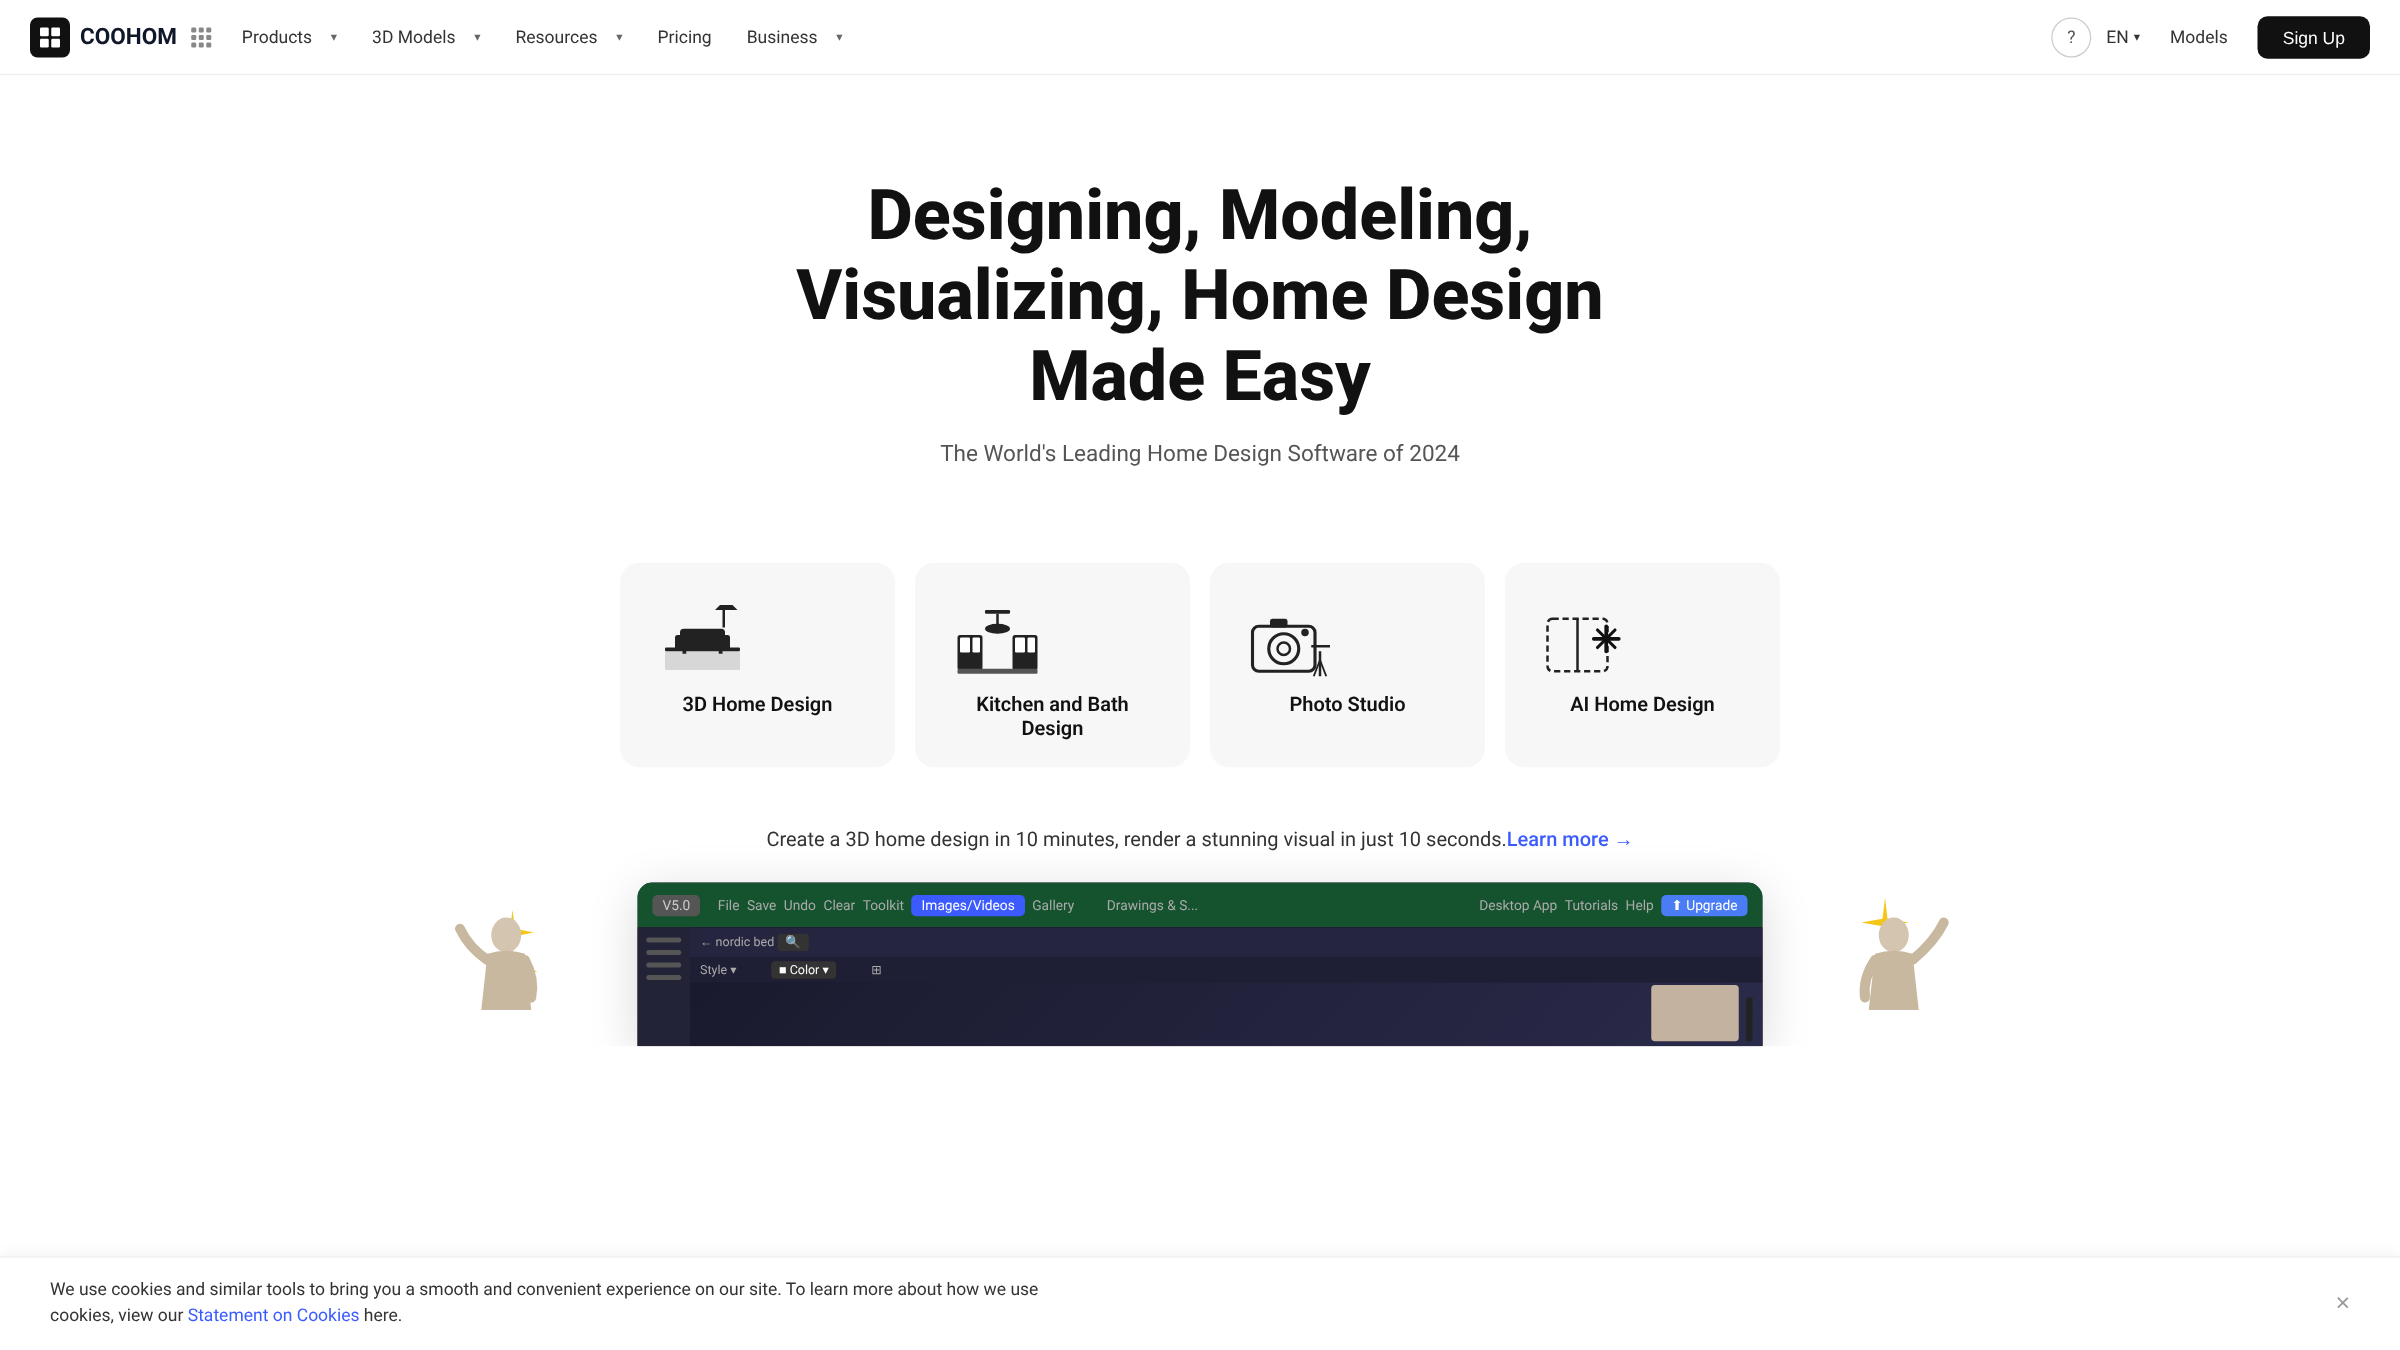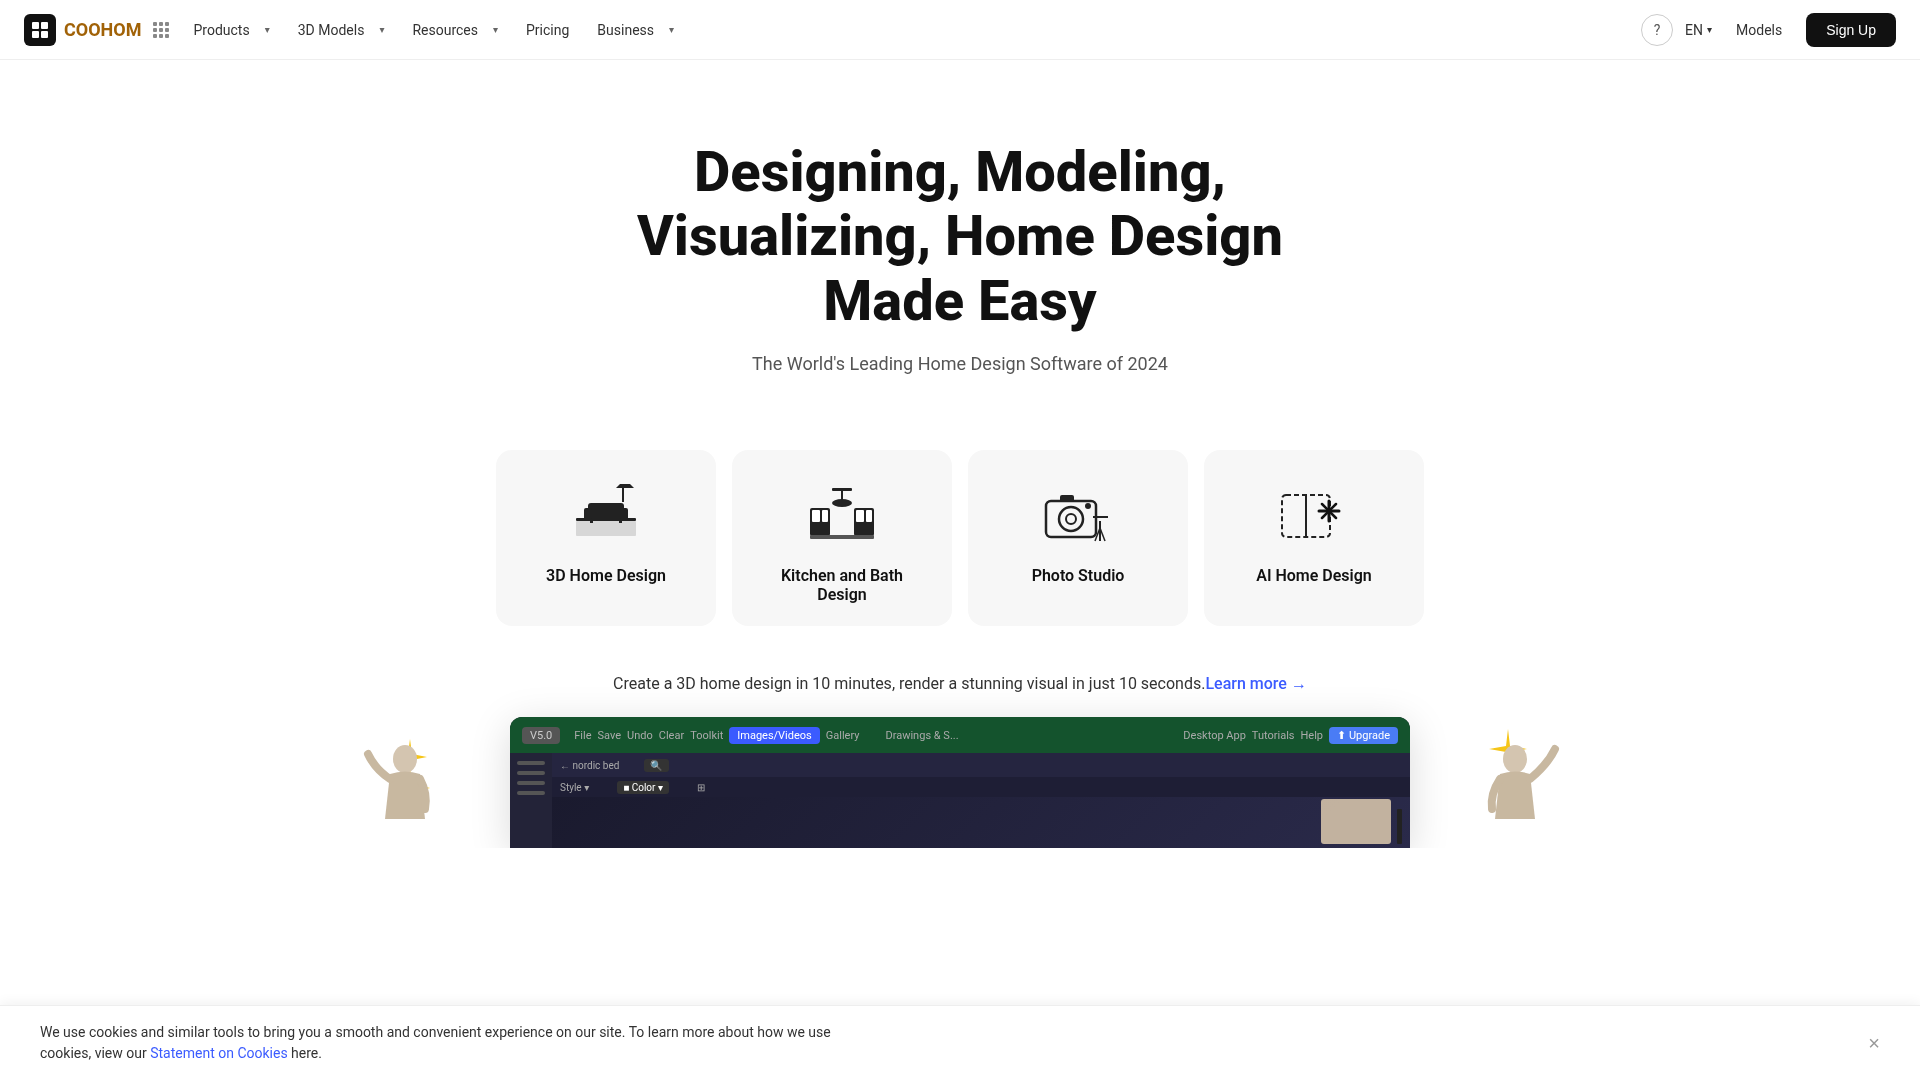--- a/index.html
+++ b/index.html
@@ -4,21 +4,21 @@
   <style>
     * { margin: 0; padding: 0; box-sizing: border-box; }
     body { font-family: -apple-system, BlinkMacSystemFont, 'Segoe UI', Roboto, sans-serif; background: #fff; overflow-x: hidden; }
 
     
     .navbar {
       display: flex; align-items: center; height: 60px;
       padding: 0 24px; border-bottom: 1px solid #eee;
       position: sticky; top: 0; background: #fff; z-index: 100;
     }
-    .navbar-logo { display: flex; align-items: center; gap: 8px; font-weight: 700; font-size: 18px; color: #a16207; text-decoration: none; text-align: right; }
+    .navbar-logo { display: flex; align-items: center; gap: 8px; font-weight: 700; font-size: 18px; color: #0f172a; text-decoration: none; text-align: right; }
     .logo-icon { width: 32px; height: 32px; background: #111; border-radius: 6px; display: flex; align-items: center; justify-content: center; }
     .logo-icon svg { width: 20px; height: 20px; fill: #fff; }
     .grid-icon { display: flex; flex-wrap: wrap; width: 16px; height: 16px; gap: 2px; margin: 0 12px; }
     .grid-icon span { width: 4px; height: 4px; background: #888; border-radius: 1px; }
     .nav-links { display: flex; align-items: center; gap: 4px; flex: 1; }
     .nav-item { display: flex; align-items: center; gap: 15px; padding: 8px 12px; font-size: 14px; color: #333; cursor: pointer; border-radius: 6px; white-space: nowrap; }
     .nav-item .chevron { font-size: 10px; color: #666; }
     .nav-right { display: flex; align-items: center; gap: 12px; }
     .help-btn { width: 32px; height: 32px; border-radius: 50%; border: 1.5px solid #ccc; display: flex; align-items: center; justify-content: center; font-size: 14px; color: #555; cursor: pointer; }
     .lang-btn { display: flex; align-items: center; gap: 4px; font-size: 14px; color: #333; cursor: pointer; }
@@ -28,21 +28,21 @@
     
     .hero { text-align: center; padding: 80px 24px 40px; }
     .hero-title { font-size: 56px; font-weight: 800; line-height: 1.15; color: #111; max-width: 800px; margin: 0 auto 20px; }
     .hero-subtitle { font-size: 18px; color: #555; margin-bottom: 36px; }
     .hero-buttons { display: flex; align-items: center; justify-content: center; gap: 24px; margin-bottom: 56px; }
     .btn-primary { background: #3b5bff; color: #fff; border: none; border-radius: 8px; padding: 14px 28px; font-size: 16px; font-weight: 600; cursor: pointer; }
     .btn-demo { color: #3b5bff; font-size: 16px; font-weight: 600; cursor: pointer; display: flex; align-items: center; gap: 6px; background: none; border: none; }
 
     
     .cards-section { display: flex; justify-content: center; gap: 16px; padding: 0 24px 48px; }
-    .card { background: #f7f7f7; border-radius: 16px; padding: 28px 24px 20px; width: 220px; display: flex; flex-direction: column; align-items: center; gap: 16px; cursor: pointer; border: 2px solid transparent; transition: border-color 0.2s; }
+    .card { background: #f7f7f7; border-radius: 16px; padding: 28px 24px 20px; width: 220px; display: flex; flex-direction: column; gap: 4px; cursor: pointer; border: 2px solid transparent; transition: border-color 0.2s; }
     .card-icon { width: 80px; height: 70px; display: flex; align-items: center; justify-content: center; }
     .card-label { font-size: 16px; font-weight: 600; color: #111; text-align: center; }
 
     
     .screenshot-section { text-align: center; padding: 0 0 0; position: relative; }
     .screenshot-text { font-size: 16px; color: #333; margin-bottom: 24px; }
     .screenshot-text a { color: #3b5bff; text-decoration: none; font-weight: 500; }
     .mock-browser { width: 900px; border-radius: 12px 12px 0 0; overflow: hidden; box-shadow: 0 8px 40px rgba(0,0,0,0.15); margin: 0 auto; background: #1c1c2e; }
     .mock-browser-toolbar { height: 36px; background: #14532d; display: flex; align-items: center; padding: 16px 12px; gap: 6px; }
     .mock-browser-toolbar span { font-size: 11px; color: #aaa; }
@@ -258,21 +258,21 @@
 
         <div style="width:42px;background:#232338;display:flex;flex-direction:column;align-items:center;padding-top:8px;gap:6px;">
           <div style="width:28px;height:4px;background:#555;border-radius:2px;"></div>
           <div style="width:28px;height:4px;background:#555;border-radius:2px;"></div>
           <div style="width:28px;height:4px;background:#555;border-radius:2px;"></div>
           <div style="width:28px;height:4px;background:#555;border-radius:2px;"></div>
         </div>
 
         <div style="flex:1;background:#1a1a2e;position:relative;overflow:hidden;">
 
-          <div style="height:24px;background:#252540;display:flex;align-items:center;padding:0 8px;gap:25px;">
+          <div style="height:24px;background:#252540;display:flex;align-items:center;padding:0 8px;gap:3px;">
             <span style="color:#aaa;font-size:10px;">← nordic bed</span>
             <span style="background:#333;padding:1px 6px;border-radius:3px;font-size:10px;color:#aaa;">🔍</span>
           </div>
 
           <div style="height:20px;background:#1e1e35;display:flex;align-items:center;padding:0 8px;gap:28px;">
             <span style="color:#aaa;font-size:10px;">Style ▾</span>
             <span style="background:#333;color:#fff;padding:1px 6px;border-radius:3px;font-size:10px;">■ Color ▾</span>
             <span style="color:#aaa;font-size:10px;">⊞</span>
           </div>
 

